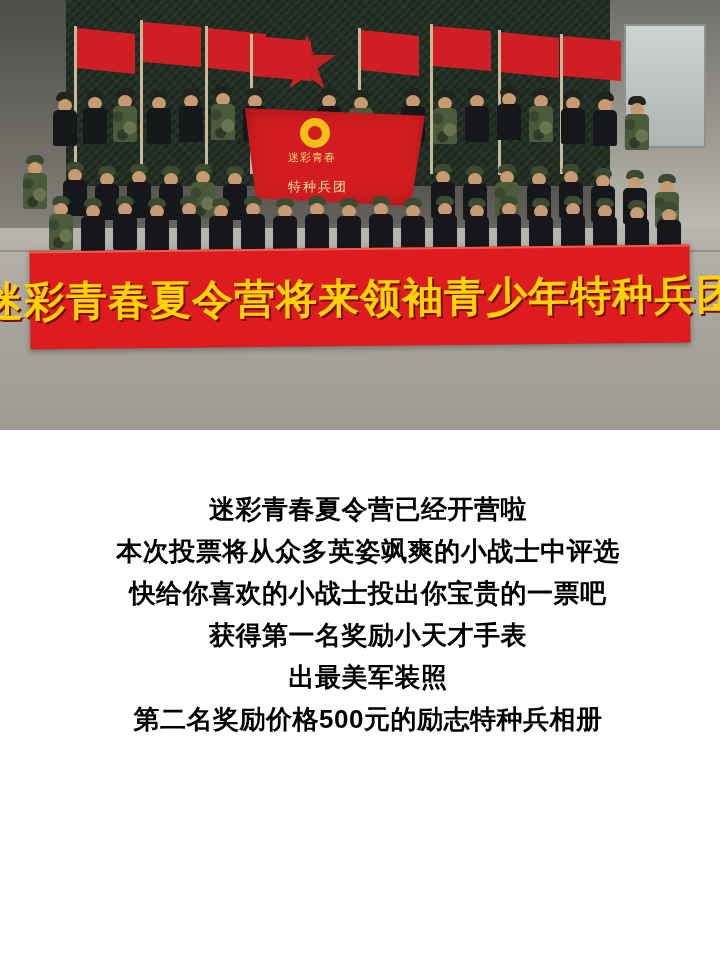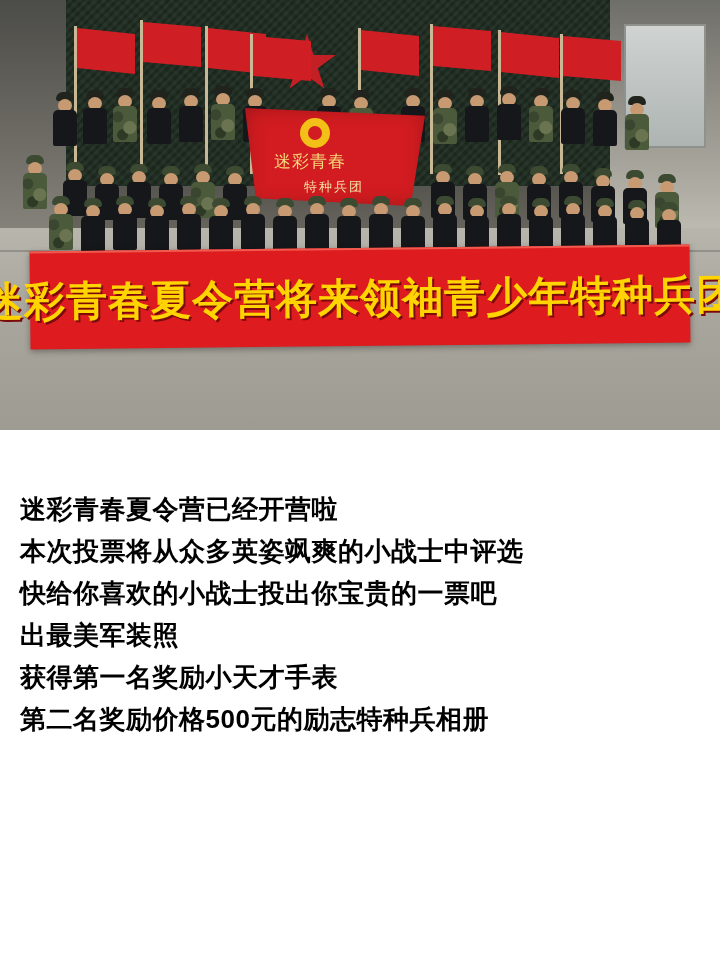--- a/index.html
+++ b/index.html
@@ -117,29 +117,29 @@
   .pennant-logo::after {
     content: "";
     position: absolute;
     left: 8px; top: 8px;
     width: 14px; height: 14px;
     border-radius: 50%;
     background: #d21c21;
   }
   .pennant-text {
     position: absolute;
-    left: 274px; top: 150px;
+    left: 288px; top: 150px;
     color: #f6d87a;
-    font-size: 17px;
+    font-size: 11px;
     letter-spacing: 1px;
     white-space: nowrap;
   }
   .pennant-text2 {
     position: absolute;
-    left: 304px; top: 178px;
+    left: 288px; top: 178px;
     color: #f3e0a0;
     font-size: 13px;
     letter-spacing: 2px;
     white-space: nowrap;
   }
 
   
   .kid {
     position: absolute;
     width: 26px;
@@ -195,20 +195,21 @@
     font-size: 41px;
     font-weight: bold;
     letter-spacing: 1px;
     text-shadow: 2px 2px 0 #7a0a0c;
     white-space: nowrap;
   }
 
   
   .caption {
     padding: 58px 4px 0 20px;
+    text-align: center;
   }
   .caption-line {
     color: #000000;
     font-size: 26px;
     font-weight: bold;
     line-height: 42px;
     letter-spacing: 0.5px;
   }
 </style>
 </head>
@@ -522,18 +523,18 @@
 
     <div class="banner">
       <div class="banner-text">迷彩青春夏令营将来领袖青少年特种兵团</div>
     </div>
   </div>
 
   <div class="caption">
     <div class="caption-line">迷彩青春夏令营已经开营啦</div>
     <div class="caption-line">本次投票将从众多英姿飒爽的小战士中评选</div>
     <div class="caption-line">快给你喜欢的小战士投出你宝贵的一票吧</div>
+    <div class="caption-line">获得第一名奖励小天才手表</div>
     <div class="caption-line">出最美军装照</div>
-    <div class="caption-line">获得第一名奖励小天才手表</div>
     <div class="caption-line">第二名奖励价格500元的励志特种兵相册</div>
   </div>
 
 </div>
 
 </body></html>

